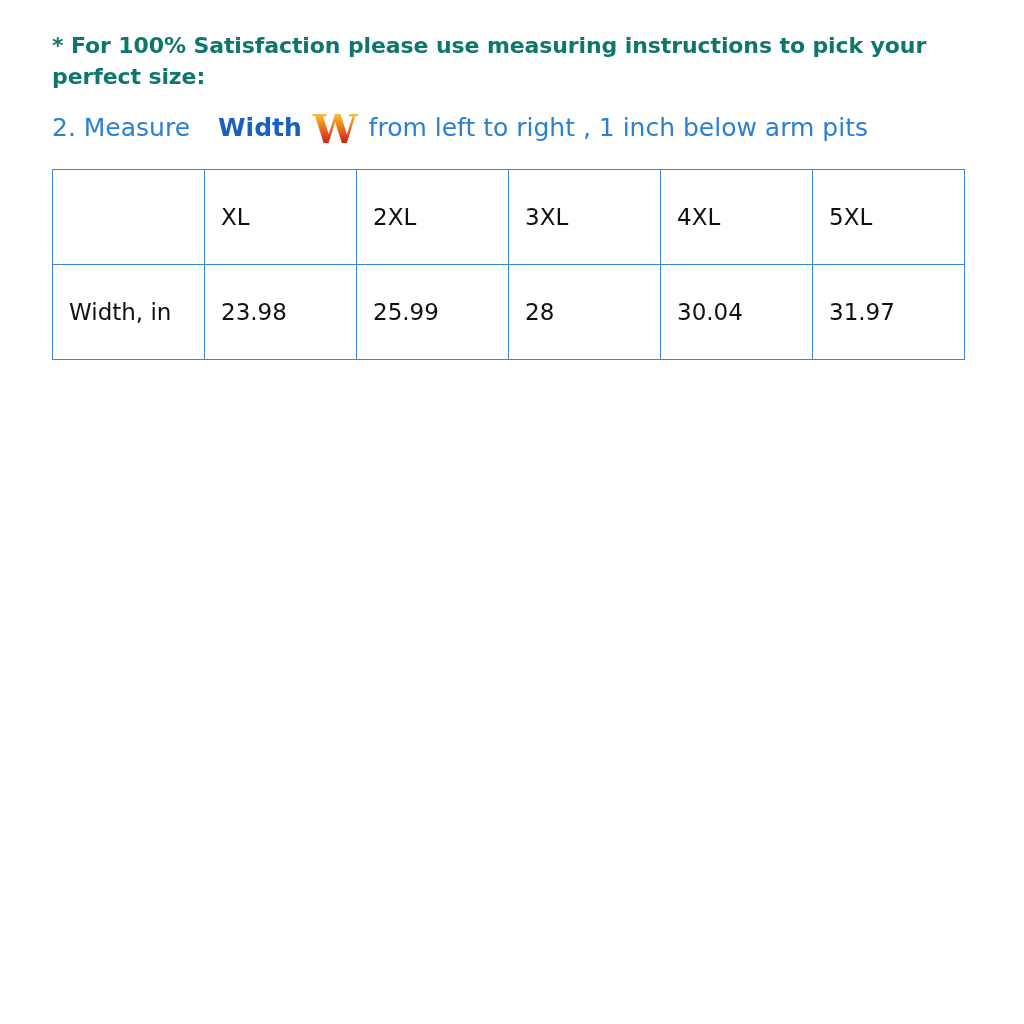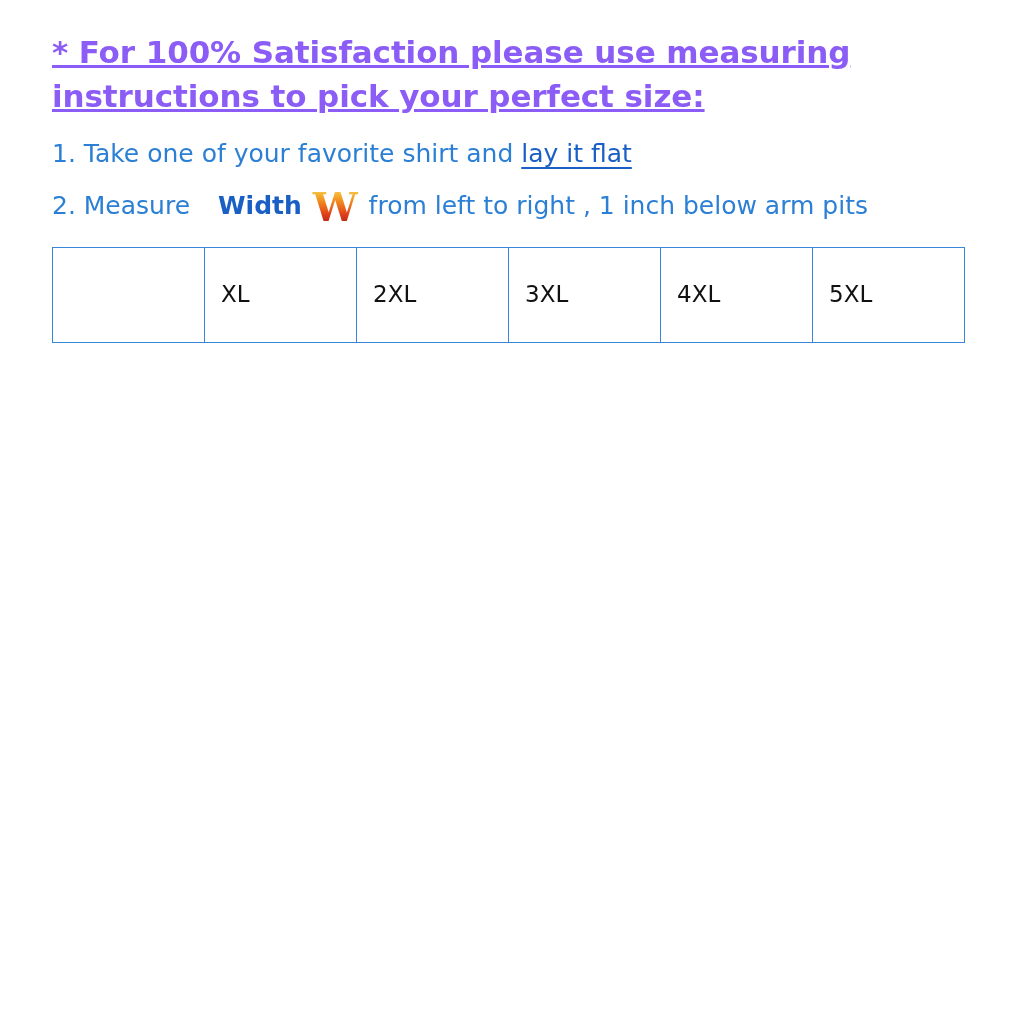--- a/index.html
+++ b/index.html
@@ -15,28 +15,27 @@
     overflow: hidden;
   }
   .page {
     width: 1024px;
     height: 1024px;
     box-sizing: border-box;
     padding: 30px 52px 0 52px;
     position: relative;
   }
   .heading {
-    font-size: 31px;
+    font-size: 22px;
     font-weight: bold;
-    color: #8b5cf6;
+    color: #0f766e;
     line-height: 1.42;
     letter-spacing: -0.1px;
     margin: 0 0 18px 0;
     max-width: 900px;
-    text-decoration: underline;
   }
   .step {
     font-size: 25px;
     color: #2b7fd4;
     line-height: 1.42;
     margin: 0 0 16px 0;
     max-width: 930px;
   }
   .step .bold-dark {
     font-weight: bold;
@@ -101,23 +100,20 @@
     color: #111111;
   }
 </style>
 </head>
 <body>
 
 <div class="page">
 
   <p class="heading">* For 100% Satisfaction please use measuring instructions to pick your perfect size:</p>
 
-  <p class="step">
-    <span>1. Take one of your favorite shirt and </span><span class="underline-dark">lay it flat</span>
-  </p>
 
   <p class="step">
     <span>2. Measure </span><span class="bold-dark">Width</span>
     <span class="glyph glyph-w">W</span><span> from left to right , 1 inch below arm pits</span>
   </p>
 
 
   <table class="size-chart">
     <colgroup>
       <col class="c0">
@@ -131,16 +127,24 @@
       <tr>
         <th></th>
         <th>XL</th>
         <th>2XL</th>
         <th>3XL</th>
         <th>4XL</th>
         <th>5XL</th>
       </tr>
     </thead>
     <tbody>
+      <tr>
+        <td class="row-label">Width, in</td>
+        <td>23.98</td>
+        <td>25.99</td>
+        <td>28</td>
+        <td>30.04</td>
+        <td>31.97</td>
+      </tr>
     </tbody>
   </table>
 
 </div>
 
 </body></html>

